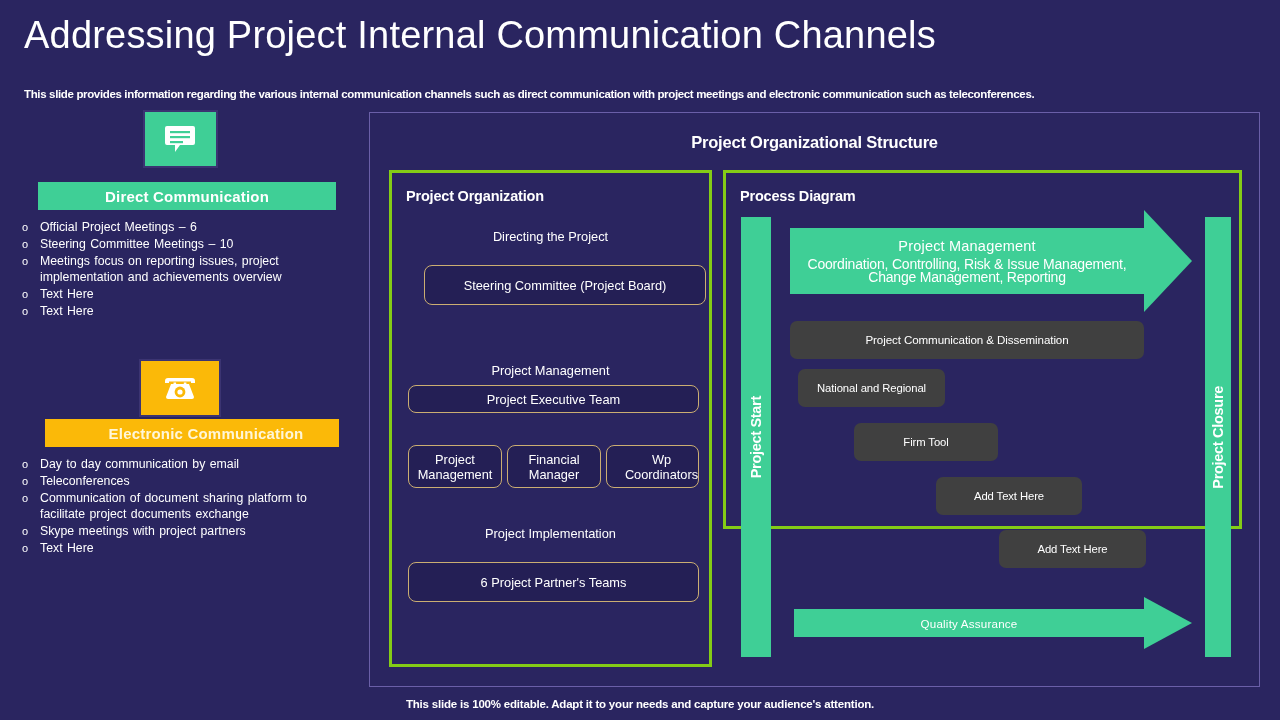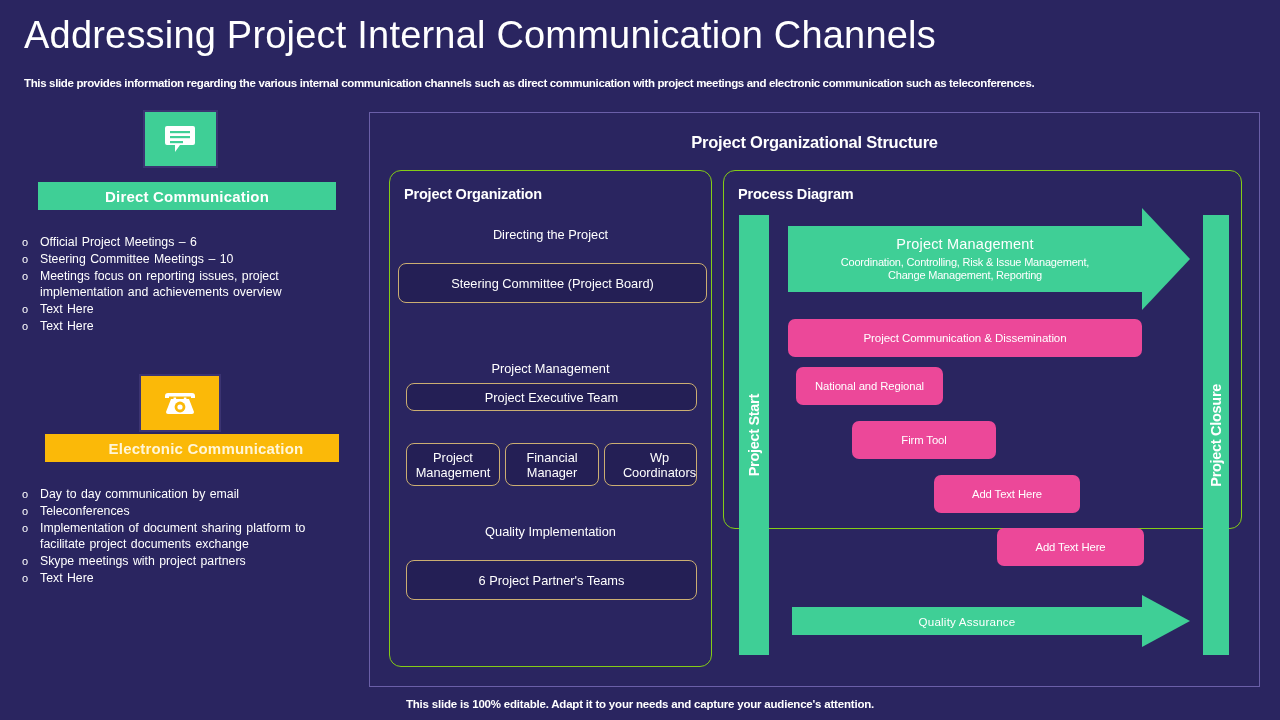--- a/index.html
+++ b/index.html
@@ -23,21 +23,21 @@
     top: 14px;
     font-size: 38px;
     font-weight: 400;
     letter-spacing: 0.2px;
     color: #ffffff;
     white-space: nowrap;
   }
   #slide-subtitle {
     position: absolute;
     left: 24px;
-    top: 77px;
+    top: 88px;
     font-size: 11.5px;
     font-weight: 600;
     color: #ffffff;
     letter-spacing: -0.35px;
     white-space: nowrap;
   }
 
   
   .left-col { position: absolute; left: 0; top: 110px; width: 360px; }
 
@@ -55,21 +55,21 @@
     height: 28px;
     display: flex; align-items: center; justify-content: center;
     font-size: 15px; font-weight: bold;
     letter-spacing: 0.2px;
   }
   .band.green { background: #3fcf96; color: #ffffff; }
   .band.amber { background: #fbb908; color: #fff6d8; }
 
   ul.bullets {
     list-style: none;
-    margin: 24px 0 0 0;
+    margin: 9px 0 0 0;
     padding: 0 10px 0 40px;
   }
   ul.bullets li {
     position: relative;
     font-size: 12.3px;
     line-height: 16px;
     color: #ffffff;
     margin-bottom: 1px;
     word-spacing: 1px;
   }
@@ -93,22 +93,22 @@
   #main-panel-title {
     text-align: center;
     font-size: 16.5px;
     font-weight: bold;
     margin-top: 20px;
     letter-spacing: -0.2px;
   }
 
   .sub-panel {
     position: absolute;
-    border: 1px solid #84cc16;
-    border-radius: 12px;
+    border: 3px solid #84cc16;
+    border-radius: 0;
     box-sizing: border-box;
   }
   .sub-panel-title {
     position: absolute;
     left: 14px; top: 15px;
     font-size: 14.5px;
     font-weight: bold;
     letter-spacing: -0.2px;
   }
 
@@ -165,25 +165,25 @@
     text-align: center;
     color: #ffffff;
   }
   .arrow-head {
     position: absolute;
     width: 0; height: 0;
     border-style: solid;
     border-color: transparent transparent transparent #3fcf96;
   }
   .arrow-title { font-size: 14.5px; letter-spacing: 0.2px; }
-  .arrow-sub { font-size: 11px; line-height: 13px; margin-top: 4px; letter-spacing: -0.2px; }
+  .arrow-sub { font-size: 14px; line-height: 13px; margin-top: 4px; letter-spacing: -0.2px; }
 
   .step-box {
     position: absolute;
-    background: #ec4899;
+    background: #404040;
     border-radius: 7px;
     display: flex; align-items: center; justify-content: center;
     text-align: center;
     color: #ffffff;
     font-size: 11.3px;
     line-height: 14px;
     letter-spacing: -0.1px;
   }
 
   #footer-note {
@@ -232,46 +232,46 @@
         <circle cx="20" cy="19" r="5.4" fill="#fbb908"></circle>
         <circle cx="20" cy="19" r="2.6" fill="#ffffff"></circle>
         <rect x="13.5" y="9.5" width="2.6" height="3" fill="#ffffff"></rect>
         <rect x="23.8" y="9.5" width="2.6" height="3" fill="#ffffff"></rect>
       </svg>
     </div>
     <div class="band amber" style="width:266px; margin:2px 0 0 45px;padding-left:28px;">Electronic Communication</div>
     <ul class="bullets">
       <li>Day to day communication by email</li>
       <li>Teleconferences</li>
-      <li>Implementation of document sharing platform to facilitate project documents exchange</li>
+      <li>Communication of document sharing platform to facilitate project documents exchange</li>
       <li>Skype meetings with project partners</li>
       <li>Text Here</li>
     </ul>
   </div>
 </div>
 
 <div id="main-panel">
   <div id="main-panel-title">Project Organizational Structure</div>
 
   <div class="sub-panel" id="org-panel">
     <div class="sub-panel-title">Project Organization</div>
 
     <div class="org-caption" style="top:56px;">Directing the Project</div>
 
-    <div class="org-box" style="left:8px; top:92px; width:309px; height:40px;">Steering Committee (Project Board)</div>
+    <div class="org-box" style="left:32px; top:92px; width:282px; height:40px;">Steering Committee (Project Board)</div>
 
     <div class="org-caption" style="top:190px;">Project Management</div>
 
     <div class="org-box" style="left:16px; top:212px; width:291px; height:28px;">Project Executive Team</div>
 
     <div class="org-box" style="left:16px; top:272px; width:94px; height:43px;">Project Management</div>
     <div class="org-box" style="left:115px; top:272px; width:94px; height:43px;">Financial Manager</div>
     <div class="org-box" style="left:214px; top:272px; width:93px; height:43px;padding-left:18px;">Wp Coordinators</div>
 
-    <div class="org-caption" style="top:353px;">Quality Implementation</div>
+    <div class="org-caption" style="top:353px;">Project Implementation</div>
 
     <div class="org-box" style="left:16px; top:389px; width:291px; height:40px;">6 Project Partner's Teams</div>
   </div>
 
   <div class="sub-panel" id="proc-panel">
     <div class="sub-panel-title">Process Diagram</div>
 
     <div class="vbar" style="left:15px; top:44px; width:30px; height:440px;">
       <span>Project Start</span>
     </div>

